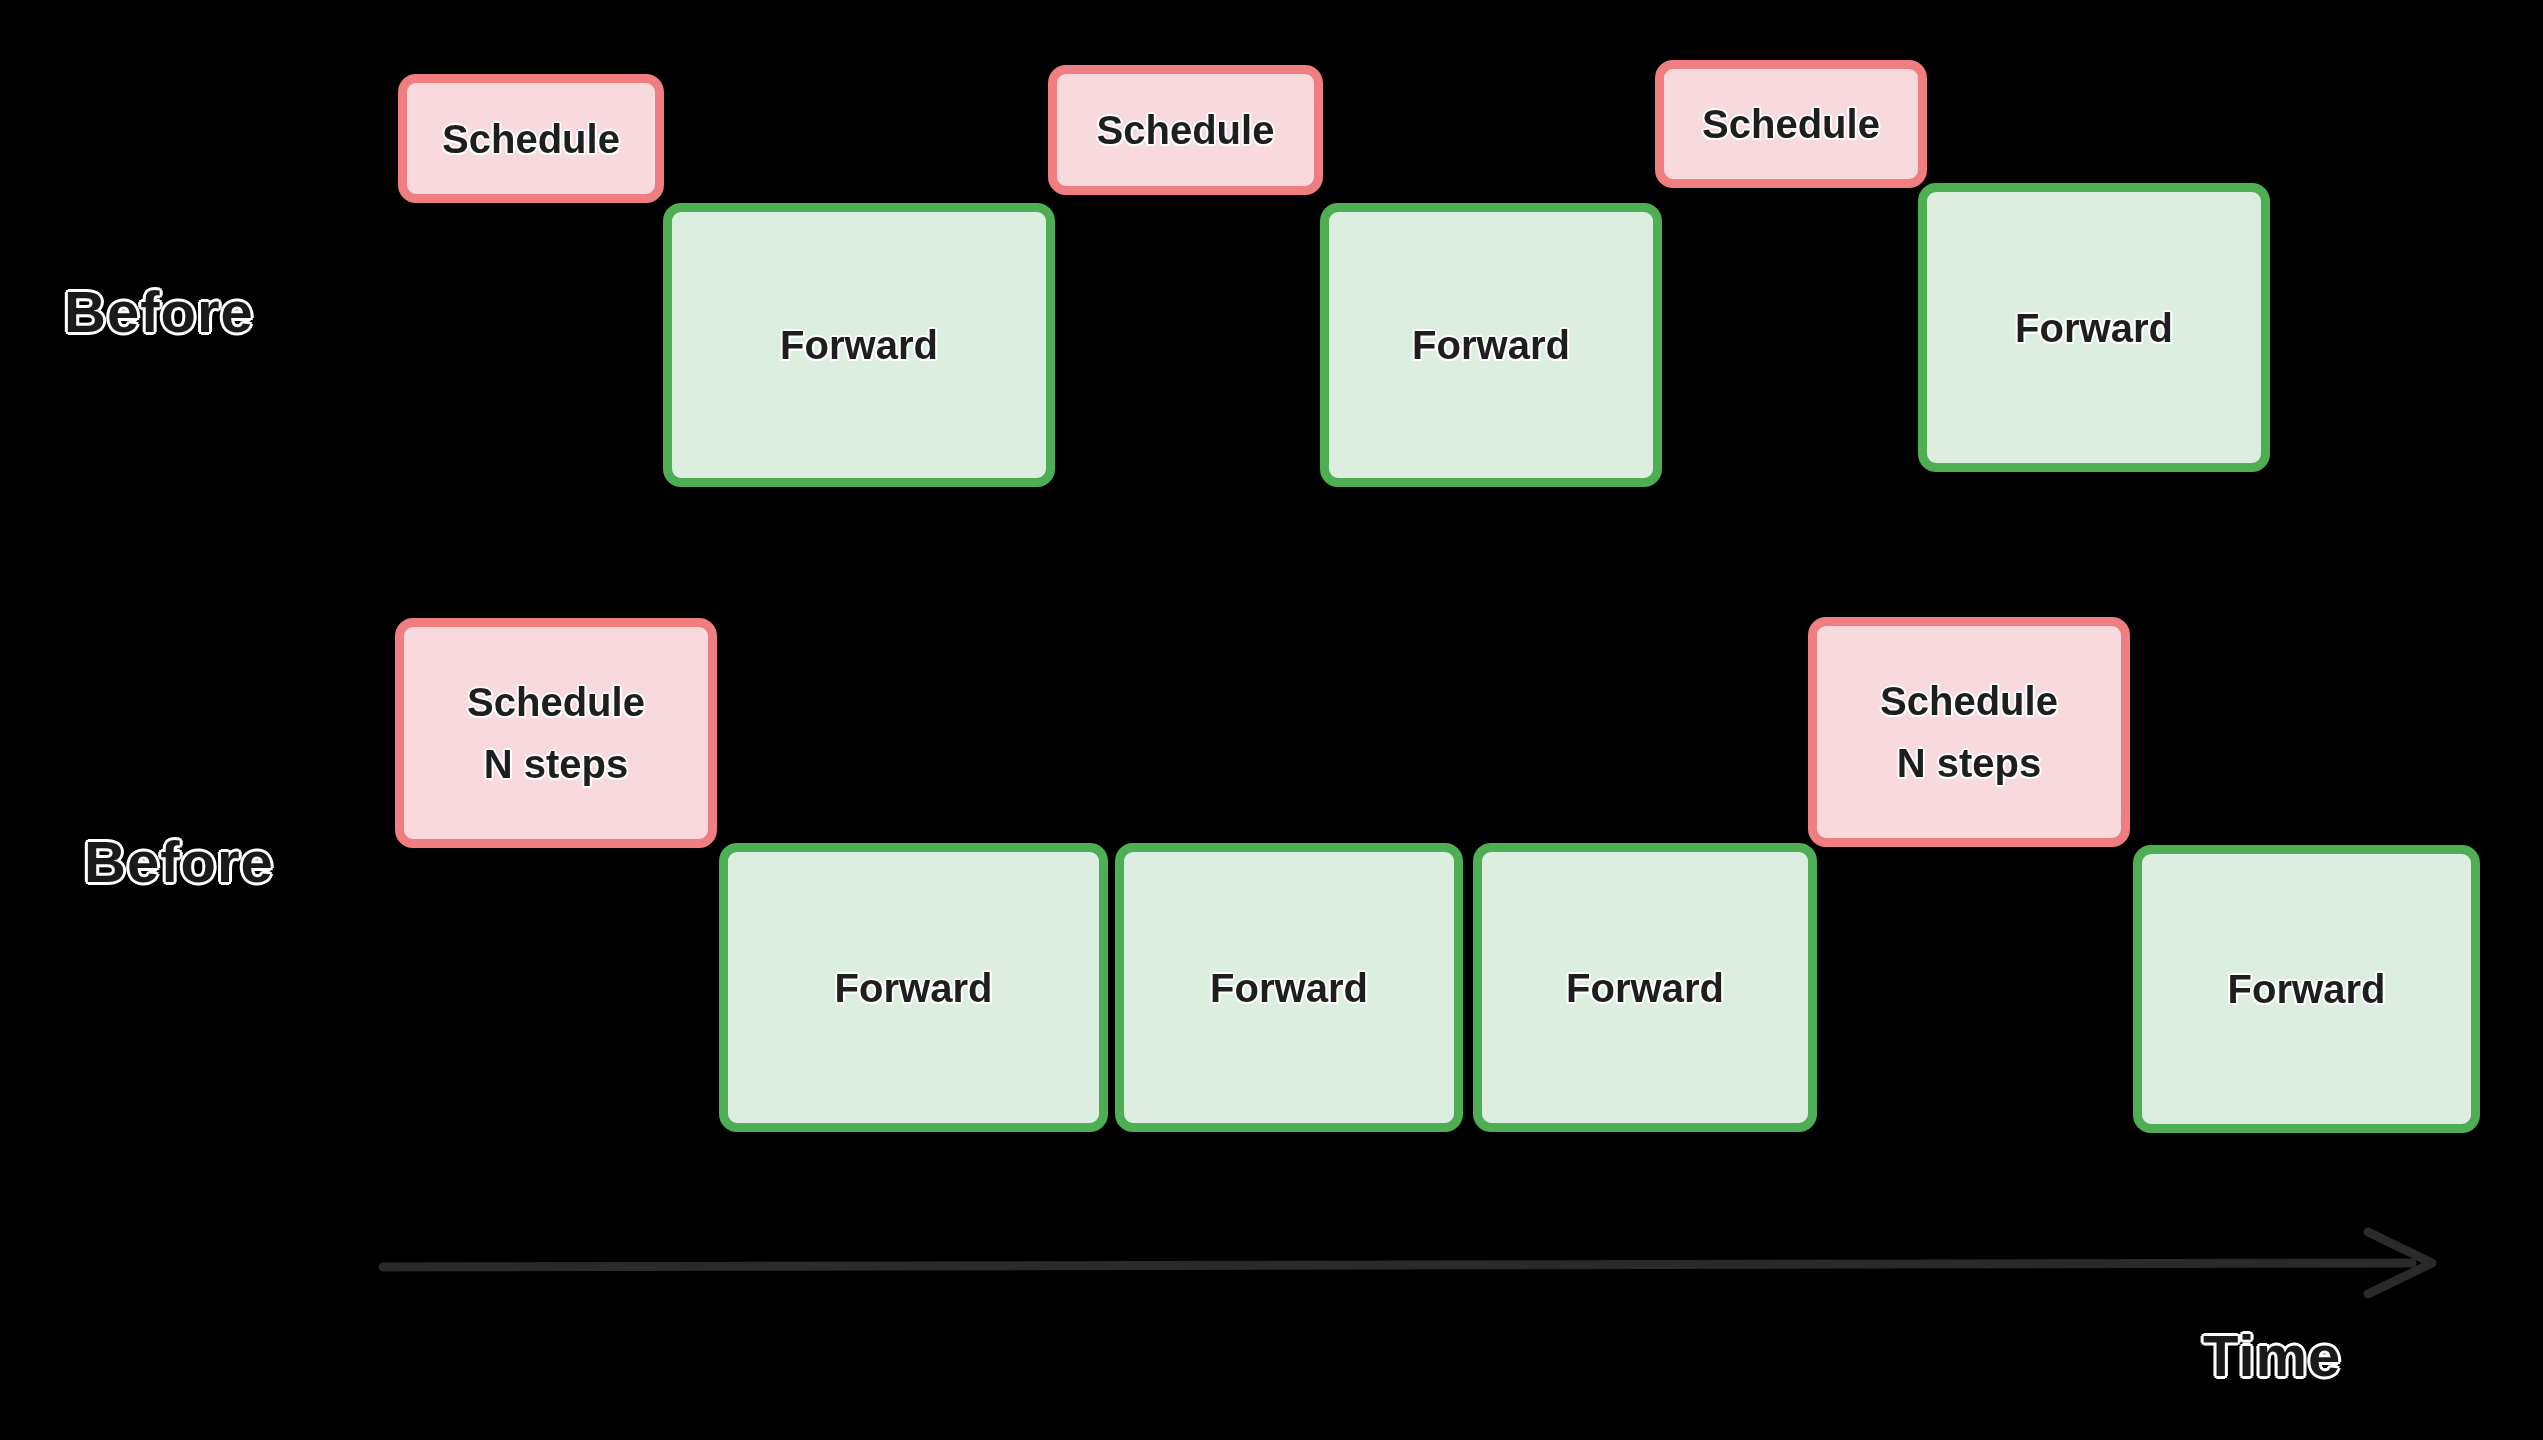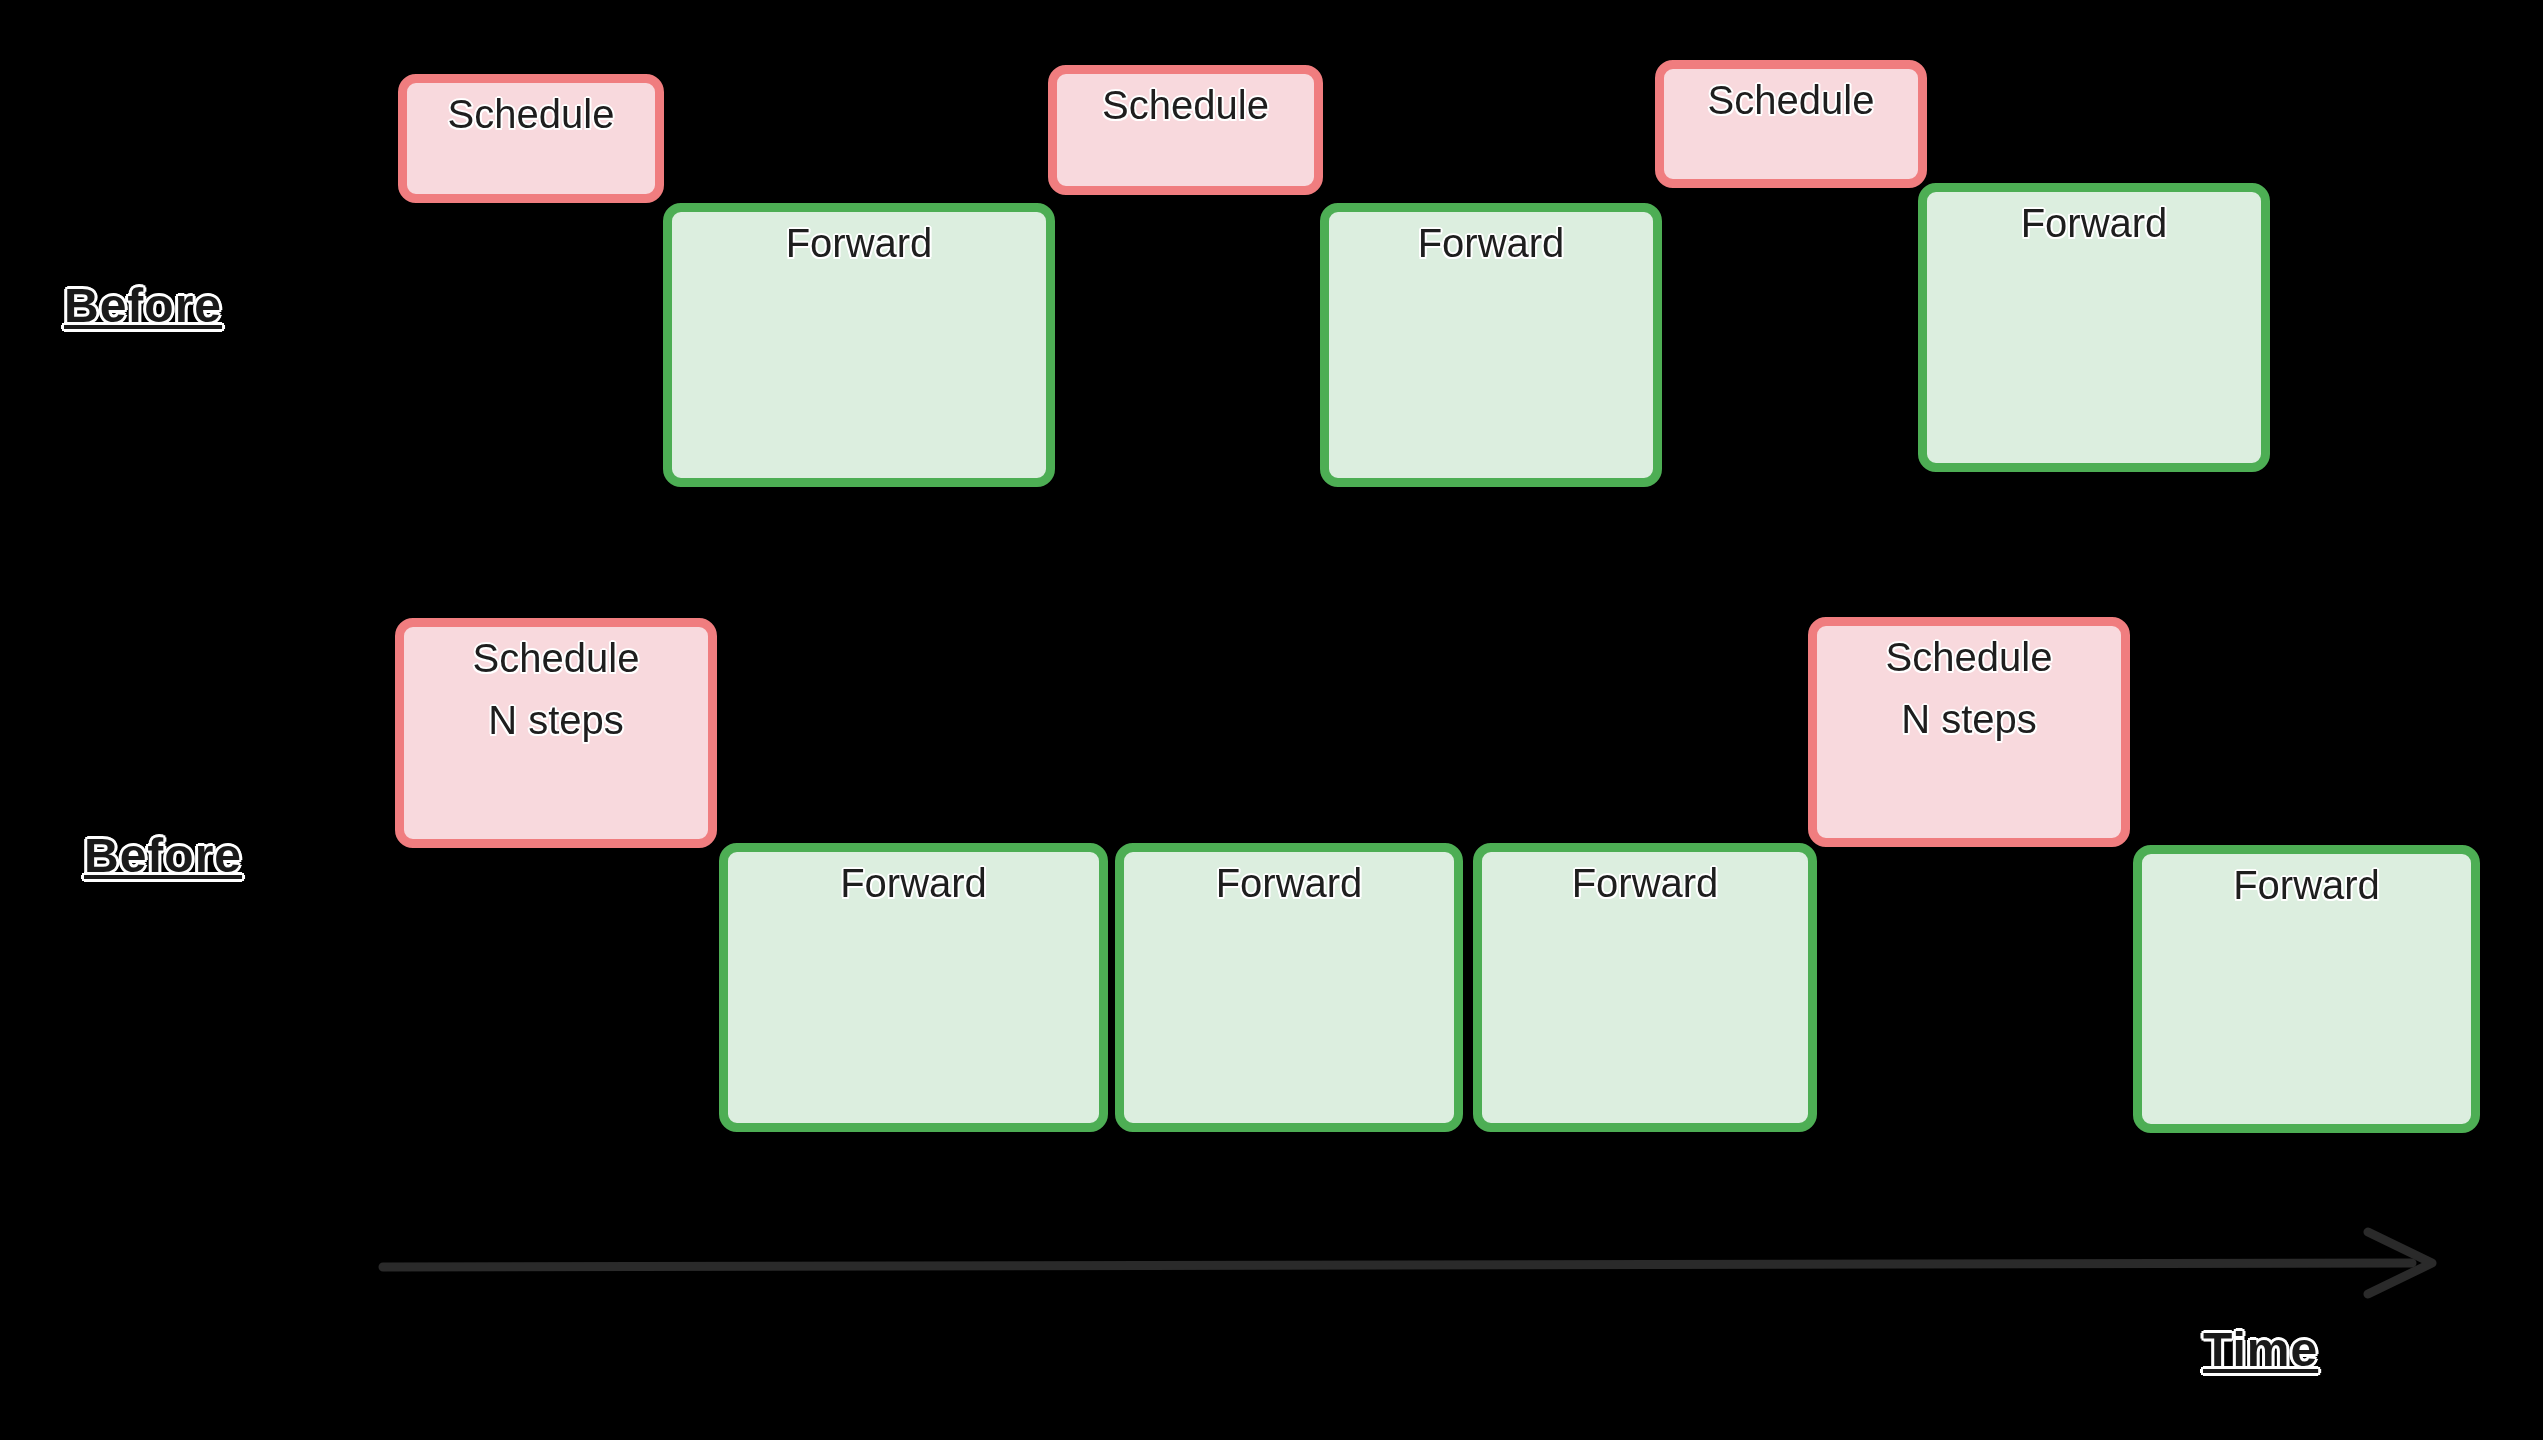--- a/index.html
+++ b/index.html
@@ -15,51 +15,51 @@
     overflow: hidden;
     font-family: "Liberation Sans", "DejaVu Sans", sans-serif;
   }
   .box {
     position: absolute;
     box-sizing: border-box;
     border-radius: 18px;
     display: flex;
     flex-direction: column;
     align-items: center;
+    justify-content: center;
     text-align: center;
-    font-weight: 400;
+    font-weight: 700;
     font-size: 40px;
     color: var(--box-text, #1e1e1e);
     line-height: 1.55;
     text-shadow:
       2px 0 0 rgba(255,255,255,.9), -2px 0 0 rgba(255,255,255,.9),
       0 2px 0 rgba(255,255,255,.9), 0 -2px 0 rgba(255,255,255,.9),
       1.5px 1.5px 0 rgba(255,255,255,.9), -1.5px 1.5px 0 rgba(255,255,255,.9),
       1.5px -1.5px 0 rgba(255,255,255,.9), -1.5px -1.5px 0 rgba(255,255,255,.9);
   }
   .schedule {
     background: var(--schedule-fill, #F8D9DD);
     border: 9px solid var(--schedule-border, #F07D7F);
   }
   .forward {
     background: var(--forward-fill, #DCEEDF);
     border: 9px solid var(--forward-border, #4DAE54);
   }
   .row-label {
     position: absolute;
     font-weight: 700;
-    font-size: 48px;
+    font-size: 58px;
     color: var(--label-text, #1a1a1a);
     letter-spacing: 1px;
     text-shadow:
       3px 0 0 var(--label-outline, #fff), -3px 0 0 var(--label-outline, #fff),
       0 3px 0 var(--label-outline, #fff), 0 -3px 0 var(--label-outline, #fff),
       2px 2px 0 var(--label-outline, #fff), -2px 2px 0 var(--label-outline, #fff),
       2px -2px 0 var(--label-outline, #fff), -2px -2px 0 var(--label-outline, #fff);
-    text-decoration: underline;
   }
   #time-arrow-svg {
     position: absolute;
     left: 0;
     top: 0;
     pointer-events: none;
   }
 </style>
 </head>
 <body>

